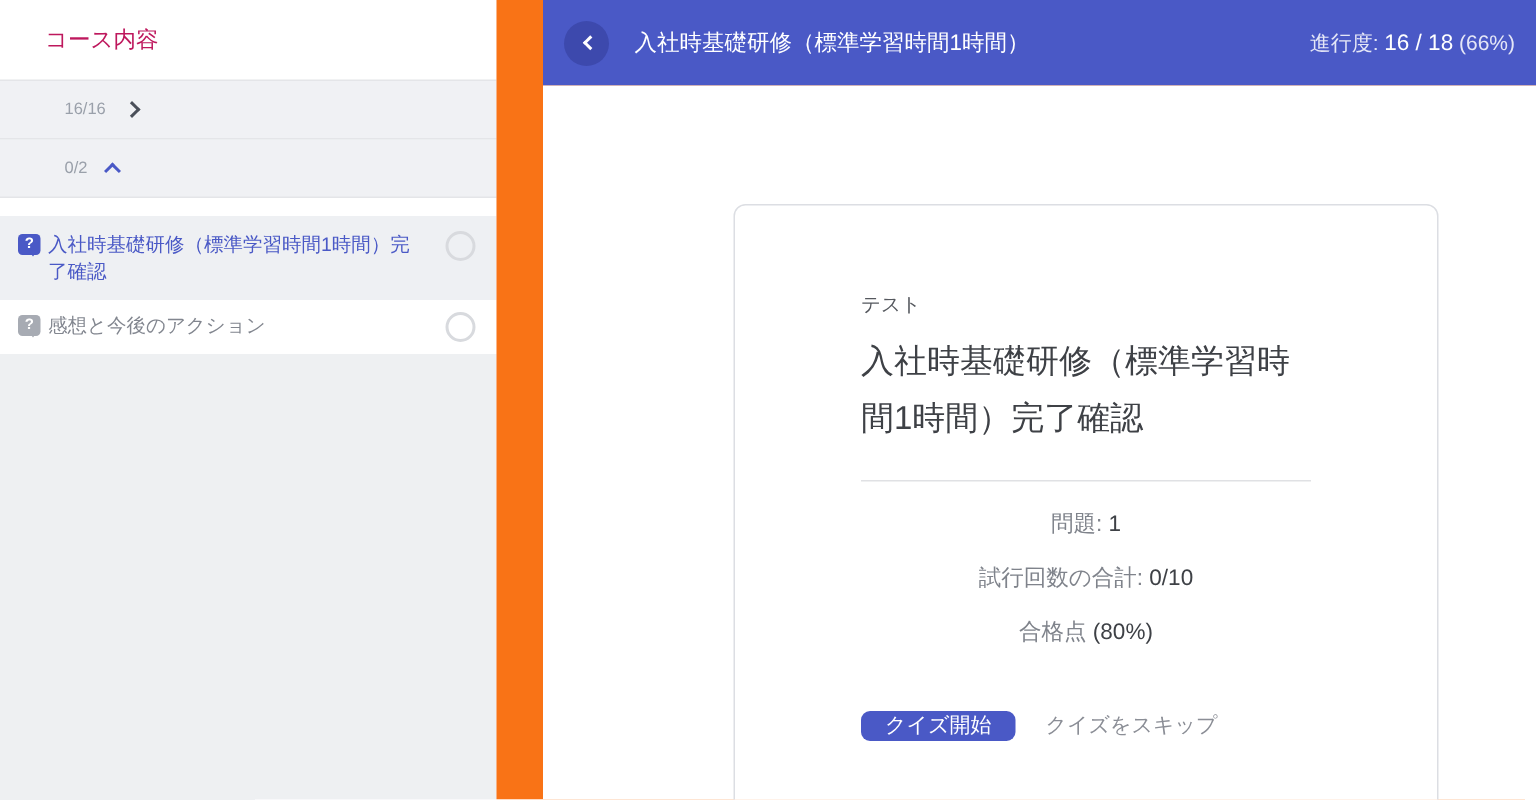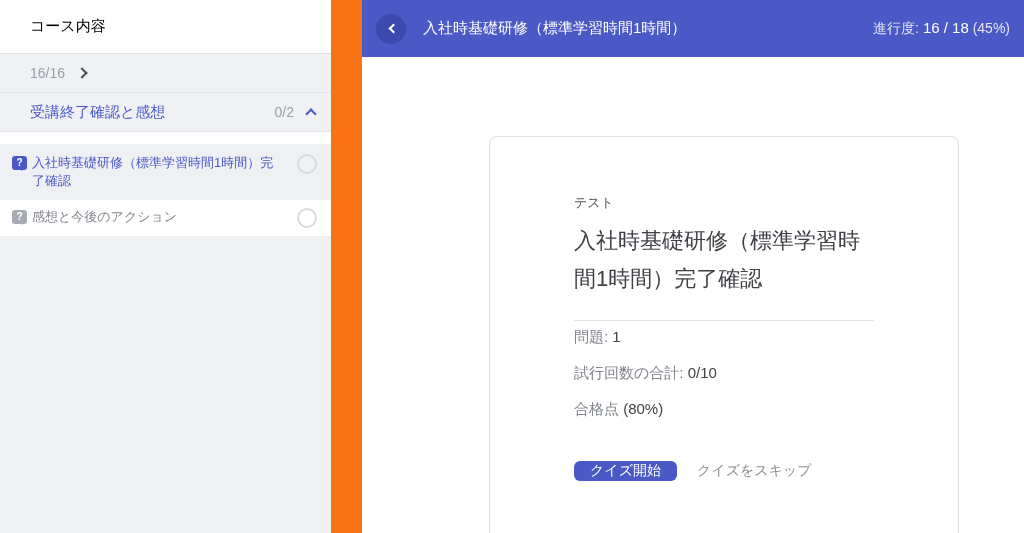--- a/index.html
+++ b/index.html
@@ -3,26 +3,26 @@
 <meta charset="utf-8">
 <style>
   * { margin:0; padding:0; box-sizing:border-box; }
   html,body { width:1024px; height:533px; overflow:hidden; }
   body { font-family:"Liberation Sans","DejaVu Sans",sans-serif; background:#fff; }
   .app { display:flex; width:1024px; height:533px; }
 
   
   .sidebar { width:331px; flex:0 0 331px; background:#eef0f2; display:flex; flex-direction:column; }
   .sidebar-header { height:54px; flex:0 0 54px; background:#fff; border-bottom:1px solid #e4e5e8;
-    display:flex; align-items:center; padding:0 16px 0 30px; font-size:15px; color:#000000; }
+    display:flex; align-items:center; padding:0 16px 0 30px; font-size:15px; color:#be185d; }
   .section-row { height:39px; flex:0 0 39px; background:#f0f1f4; border-bottom:1px solid #e4e5e8;
     display:flex; align-items:center; padding:0 16px 0 30px; cursor:pointer; }
   .section-label { flex:1; font-size:15px; color:#2b2f38; }
   .section-row.expanded .section-label { color:#4a59c6; }
-  .section-count { font-size:14px; color:#9aa0aa; margin-right:13px; }
+  .section-count { font-size:11px; color:#9aa0aa; margin-right:13px;margin-left:13px; }
   .items { background:#fff; padding-top:12px; }
   .item { display:flex; padding:8px 14px 8px 12px; cursor:pointer; background:#fff; }
   .item.active { background:#eef0f3; padding-top:10px; padding-bottom:10px; }
   .item-label { flex:1; font-size:13px; line-height:18px; color:#82868f; padding-right:14px; }
   .item.active .item-label { color:#4a59c6; }
   .quiz-icon { width:15px; height:14px; border-radius:3px; margin:2px 5px 0 0; flex-shrink:0;
     display:flex; align-items:center; justify-content:center; position:relative;
     color:#fff; font-size:10px; font-weight:bold; line-height:1; }
   .quiz-icon::after { content:""; position:absolute; bottom:-4px; right:2px; width:0; height:0;
     border:3px solid transparent; border-top-width:4px; }
@@ -51,21 +51,21 @@
     white-space:nowrap; overflow:hidden; }
   .topbar-progress { font-size:14px; color:rgba(255,255,255,0.85); white-space:nowrap; }
   .topbar-progress b { color:#fff; font-size:15px; font-weight:normal; }
 
   .content { flex:1; position:relative; background:#fff; }
   .card { position:absolute; left:127px; top:79px; width:470px; height:410px;
     background:#fff; border:1px solid #dcdee3; border-radius:8px; padding:57px 84px 0; }
   .card-type { font-size:13px; color:#55585e; }
   .card-title { font-size:22px; font-weight:400; color:#3e4146; line-height:38px; margin-top:10px; }
   .card-divider { border:none; border-top:1px solid #e0e1e4; margin-top:22px; }
-  .stats { margin-top:6px; }
+  .stats { margin-top:19px;text-align:center; }
   .stat { font-size:15px; line-height:20px; }
   .stat + .stat { margin-top:16px; }
   .stat-label { color:#7f838b; }
   .stat-value { color:#3e4146; }
   .actions { margin-top:42px; display:flex; align-items:center; }
   .start-btn { background:#4a59c6; color:#fff; border:none; border-radius:6px; height:20px;
     padding:0 16px; font-size:14px; font-family:inherit; cursor:pointer; }
   .skip-link { margin-left:20px; color:#8b8e96; font-size:14px; cursor:pointer; text-decoration:none; }
 </style>
 </head>
@@ -75,21 +75,20 @@
 
   <aside class="sidebar">
     <div class="sidebar-header">コース内容</div>
 
     <div class="section-row">
       <span class="section-count">16/16</span>
       <span class="chev chev-right"></span>
     </div>
 
     <div class="section-row expanded">
-      <span class="section-label">受講終了確認と感想</span>
       <span class="section-count">0/2</span>
       <span class="chev chev-up"></span>
     </div>
 
     <div class="items">
       <div class="item active">
         <span class="quiz-icon blue">?</span>
         <span class="item-label">入社時基礎研修（標準学習時間1時間）完了確認</span>
         <span class="progress-circle"></span>
       </div>
@@ -103,21 +102,21 @@
     <div class="sidebar-fill"></div>
   </aside>
 
   <div class="main">
 
     <div class="topbar">
       <button class="back-btn">
         <span class="chev chev-left"></span>
       </button>
       <div class="topbar-title">入社時基礎研修（標準学習時間1時間）</div>
-      <div class="topbar-progress"><span>進行度: </span><b>16 / 18</b><span> (45%)</span></div>
+      <div class="topbar-progress"><span>進行度: </span><b>16 / 18</b><span> (66%)</span></div>
     </div>
 
     <div class="content">
       <div class="card">
         <div class="card-type">テスト</div>
         <h1 class="card-title">入社時基礎研修（標準学習時間1時間）完了確認</h1>
         <hr class="card-divider">
 
         <div class="stats">
           <div class="stat"><span class="stat-label">問題: </span><span class="stat-value">1</span></div>

